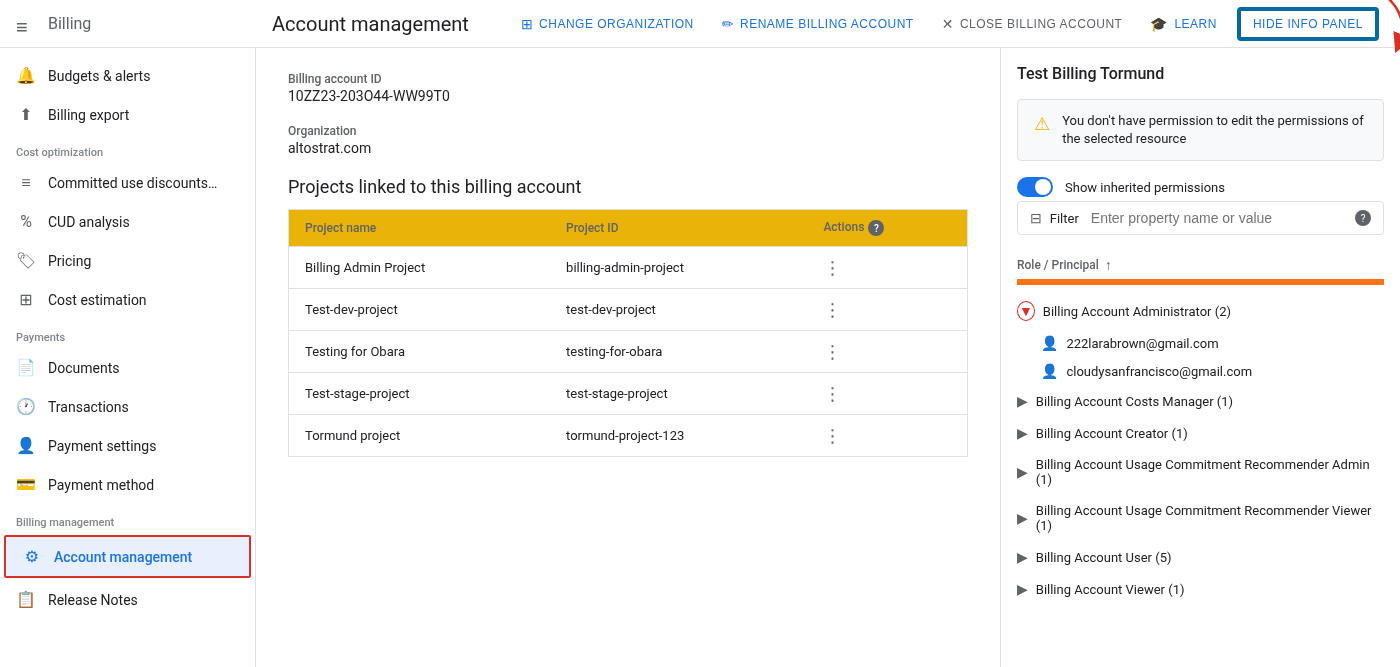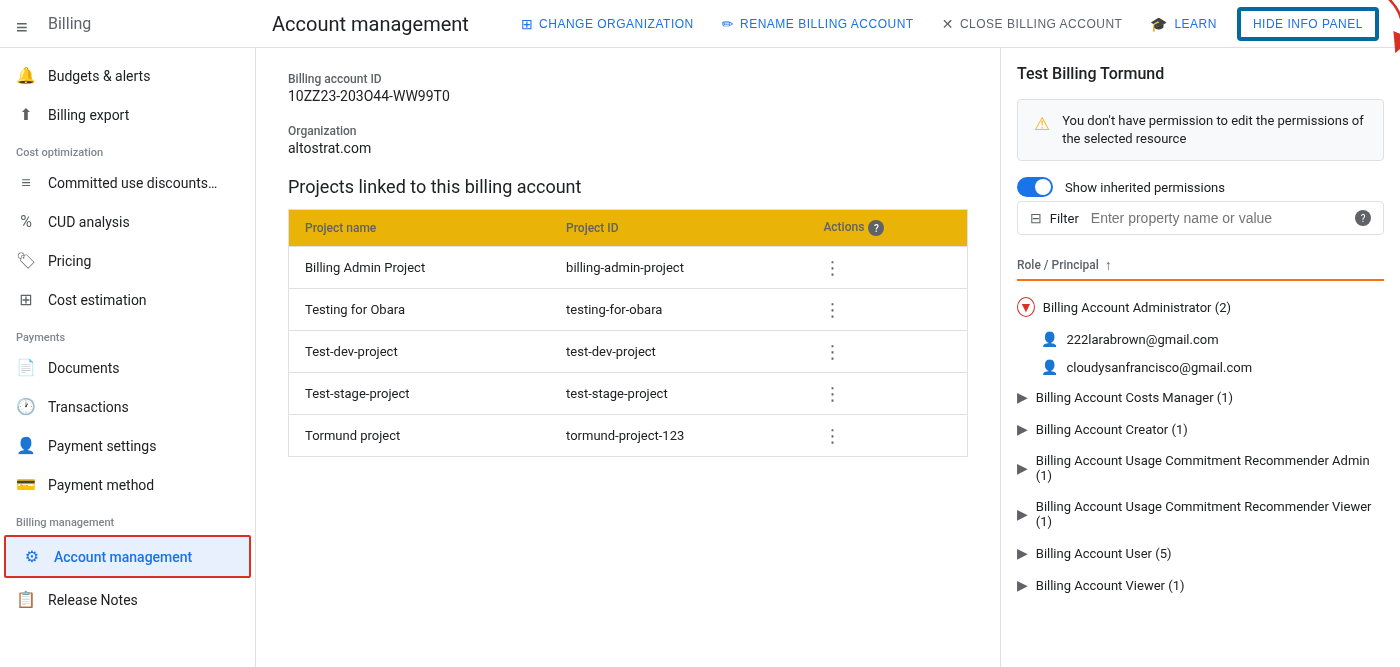--- a/index.html
+++ b/index.html
@@ -107,21 +107,21 @@
     .toggle-label { font-size: 13px; color: #202124; }
     .filter-row {
       display: flex; align-items: center; gap: 8px; border: 1px solid #e0e0e0;
       border-radius: 4px; padding: 8px 12px; margin-bottom: 16px;
     }
     .filter-icon { color: #5f6368; font-size: 14px; }
     .filter-input { border: none; outline: none; flex: 1; font-size: 14px; color: #202124; }
     .filter-help { width: 16px; height: 16px; border-radius: 50%; background: #5f6368; color: #fff; display: inline-flex; align-items: center; justify-content: center; font-size: 10px; }
     .role-header {
       display: flex; align-items: center; gap: 6px; font-size: 12px; color: #5f6368;
-      font-weight: 500; padding: 6px 0; border-bottom: 2px solid #f97316; margin-bottom: 8px;
+      font-weight: 500; padding: 6px 0; border-bottom: 6px solid #f97316; margin-bottom: 8px;
     }
     .sort-icon { font-size: 14px; }
     .role-row {
       display: flex; align-items: center; gap: 8px; padding: 8px 0;
       font-size: 13px; color: #202124; cursor: pointer;
     }
     .role-expand { color: #5f6368; font-size: 14px; }
     .role-expand.expanded { color: #d93025; border: 1px solid #d93025; border-radius: 50%; padding: 1px; }
     .sub-role-row {
       display: flex; align-items: center; gap: 8px; padding: 6px 0 6px 24px;
@@ -267,29 +267,29 @@
       </thead>
       <tbody id="projects-tbody">
           <tr>
     <td>Billing Admin Project</td>
     <td>billing-admin-project</td>
     <td>
       <span class="more-icon">⋮</span>
     </td>
   </tr>
           <tr>
+    <td>Test-dev-project</td>
+    <td>test-dev-project</td>
+    <td>
+      <span class="more-icon">⋮</span>
+    </td>
+  </tr>
+          <tr>
     <td>Testing for Obara</td>
     <td>testing-for-obara</td>
-    <td>
-      <span class="more-icon">⋮</span>
-    </td>
-  </tr>
-          <tr>
-    <td>Test-dev-project</td>
-    <td>test-dev-project</td>
     <td>
       <span class="more-icon">⋮</span>
     </td>
   </tr>
           <tr>
     <td>Test-stage-project</td>
     <td>test-stage-project</td>
     <td>
       <span class="more-icon">⋮</span>
     </td>

